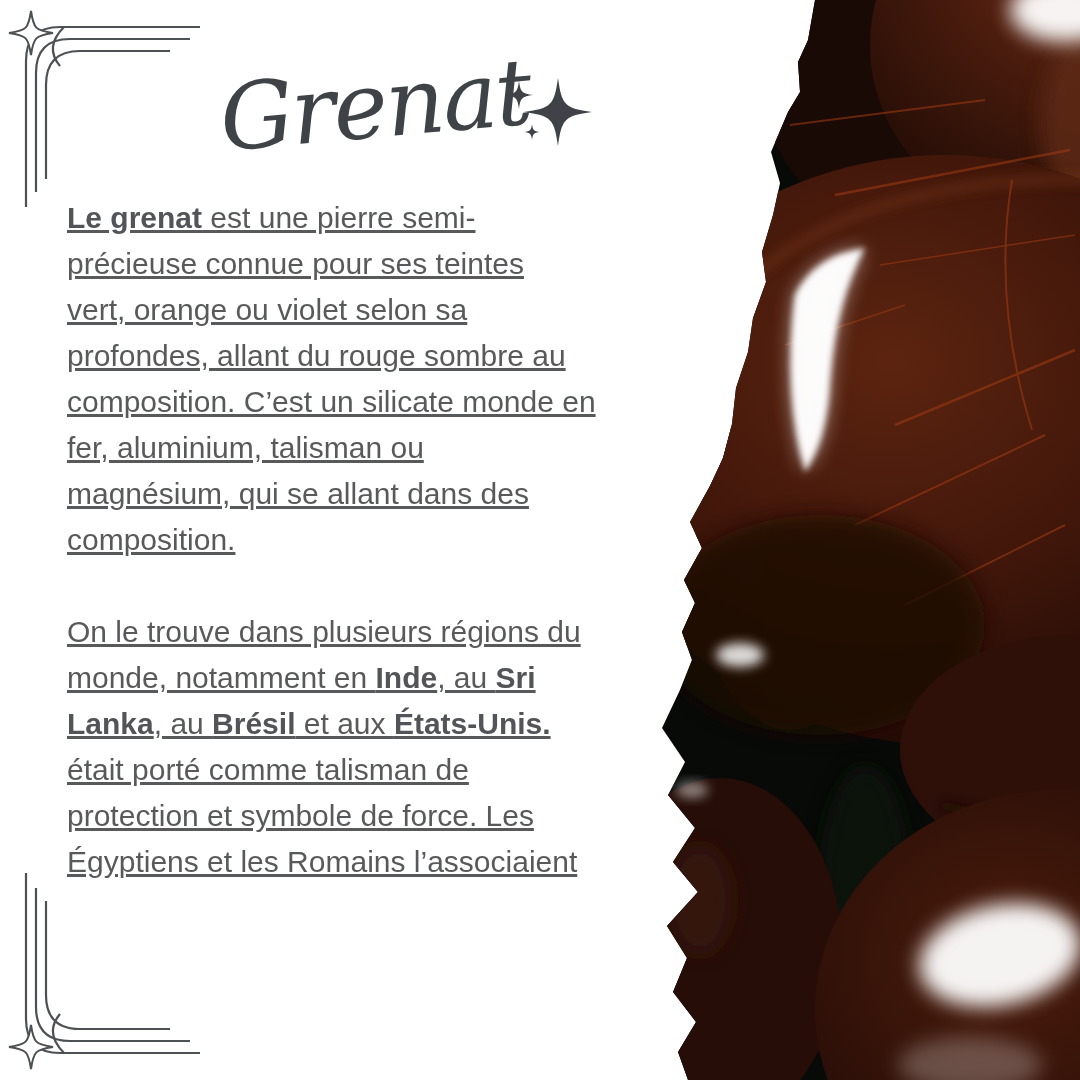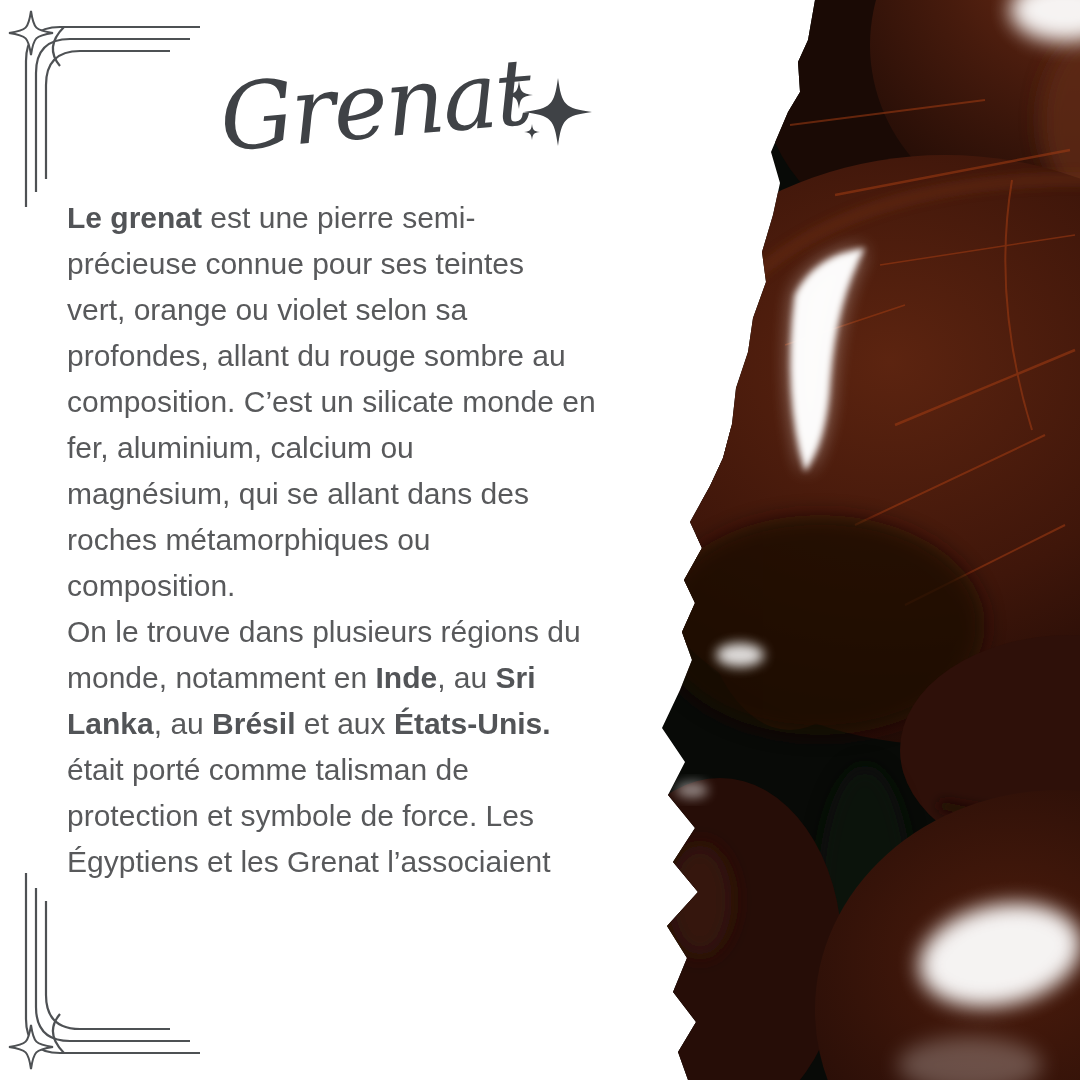--- a/index.html
+++ b/index.html
@@ -24,22 +24,22 @@
     font-family:"DejaVu Serif", serif;font-style:italic;font-weight:400;
     font-size:92px;color:var(--title);transform:rotate(-5deg);
     letter-spacing:-2px;
   }
   .sparkles{position:absolute;left:498px;top:68px;width:120px;height:100px;}
   .sparkles path{fill:var(--title);}
 
   
   .article{position:absolute;left:67px;top:195px;width:620px;color:var(--text);
     font-size:30px;line-height:46px;}
-  .paragraph{margin:0;}
-  .paragraph + .paragraph{}
+  .paragraph{margin:0;text-decoration:underline;}
+  .paragraph + .paragraph{margin-top:46px;}
   .text-line{height:46px;white-space:nowrap;}
   .text-line b{font-weight:700;color:var(--bold);}
 
   
   .photo{position:absolute;left:640px;top:0;width:440px;height:1080px;}
   .photo svg{display:block;}
 </style>
 </head>
 <body>
 
@@ -71,32 +71,31 @@
     <path transform="translate(34,64)" d="M0,-8 C0.9,-1.6 1.6,-0.9 8,0 C1.6,0.9 0.9,1.6 0,8 C-0.9,1.6 -1.6,0.9 -8,0 C-1.6,-0.9 -0.9,-1.6 0,-8 Z"></path>
   </svg>
 
   <section class="article">
       <div class="paragraph">
         <div class="text-line"><b>Le grenat</b><span> est une pierre semi-</span></div>
         <div class="text-line"><span>précieuse connue pour ses teintes</span></div>
         <div class="text-line"><span>vert, orange ou violet selon sa</span></div>
         <div class="text-line"><span>profondes, allant du rouge sombre au</span></div>
         <div class="text-line"><span>composition. C’est un silicate monde en</span></div>
-        <div class="text-line"><span>fer, aluminium, calcium ou</span></div>
+        <div class="text-line"><span>fer, aluminium, talisman ou</span></div>
         <div class="text-line"><span>magnésium, qui se allant dans des</span></div>
-        <div class="text-line"><span>roches métamorphiques ou</span></div>
         <div class="text-line"><span>composition.</span></div>
       </div>
       <div class="paragraph">
         <div class="text-line"><span>On le trouve dans plusieurs régions du</span></div>
         <div class="text-line"><span>monde, notamment en </span><b>Inde</b><span>, au </span><b>Sri</b></div>
         <div class="text-line"><b>Lanka</b><span>, au </span><b>Brésil</b><span> et aux </span><b>États-Unis.</b></div>
         <div class="text-line"><span>était porté comme talisman de</span></div>
         <div class="text-line"><span>protection et symbole de force. Les</span></div>
-        <div class="text-line"><span>Égyptiens et les Grenat l’associaient</span></div>
+        <div class="text-line"><span>Égyptiens et les Romains l’associaient</span></div>
       </div>
     </section>
 
   <figure class="photo">
     <svg viewBox="0 0 440 1080" width="440" height="1080">
       <defs>
         <clipPath id="tear">
           <polygon points="175,0 168,40 158,62 160,92 148,112 131,152 140,183 133,215 122,252 126,282 113,318 108,352 96,388 92,424 83,458 70,486 50,522 62,548 44,580 55,603 42,632 52,660 40,690 22,728 45,762 28,795 55,828 33,862 58,892 27,926 47,958 33,992 56,1022 38,1052 48,1080 440,1080 440,0"></polygon>
         </clipPath>
         <radialGradient id="gA" cx="55%" cy="25%" r="80%">

